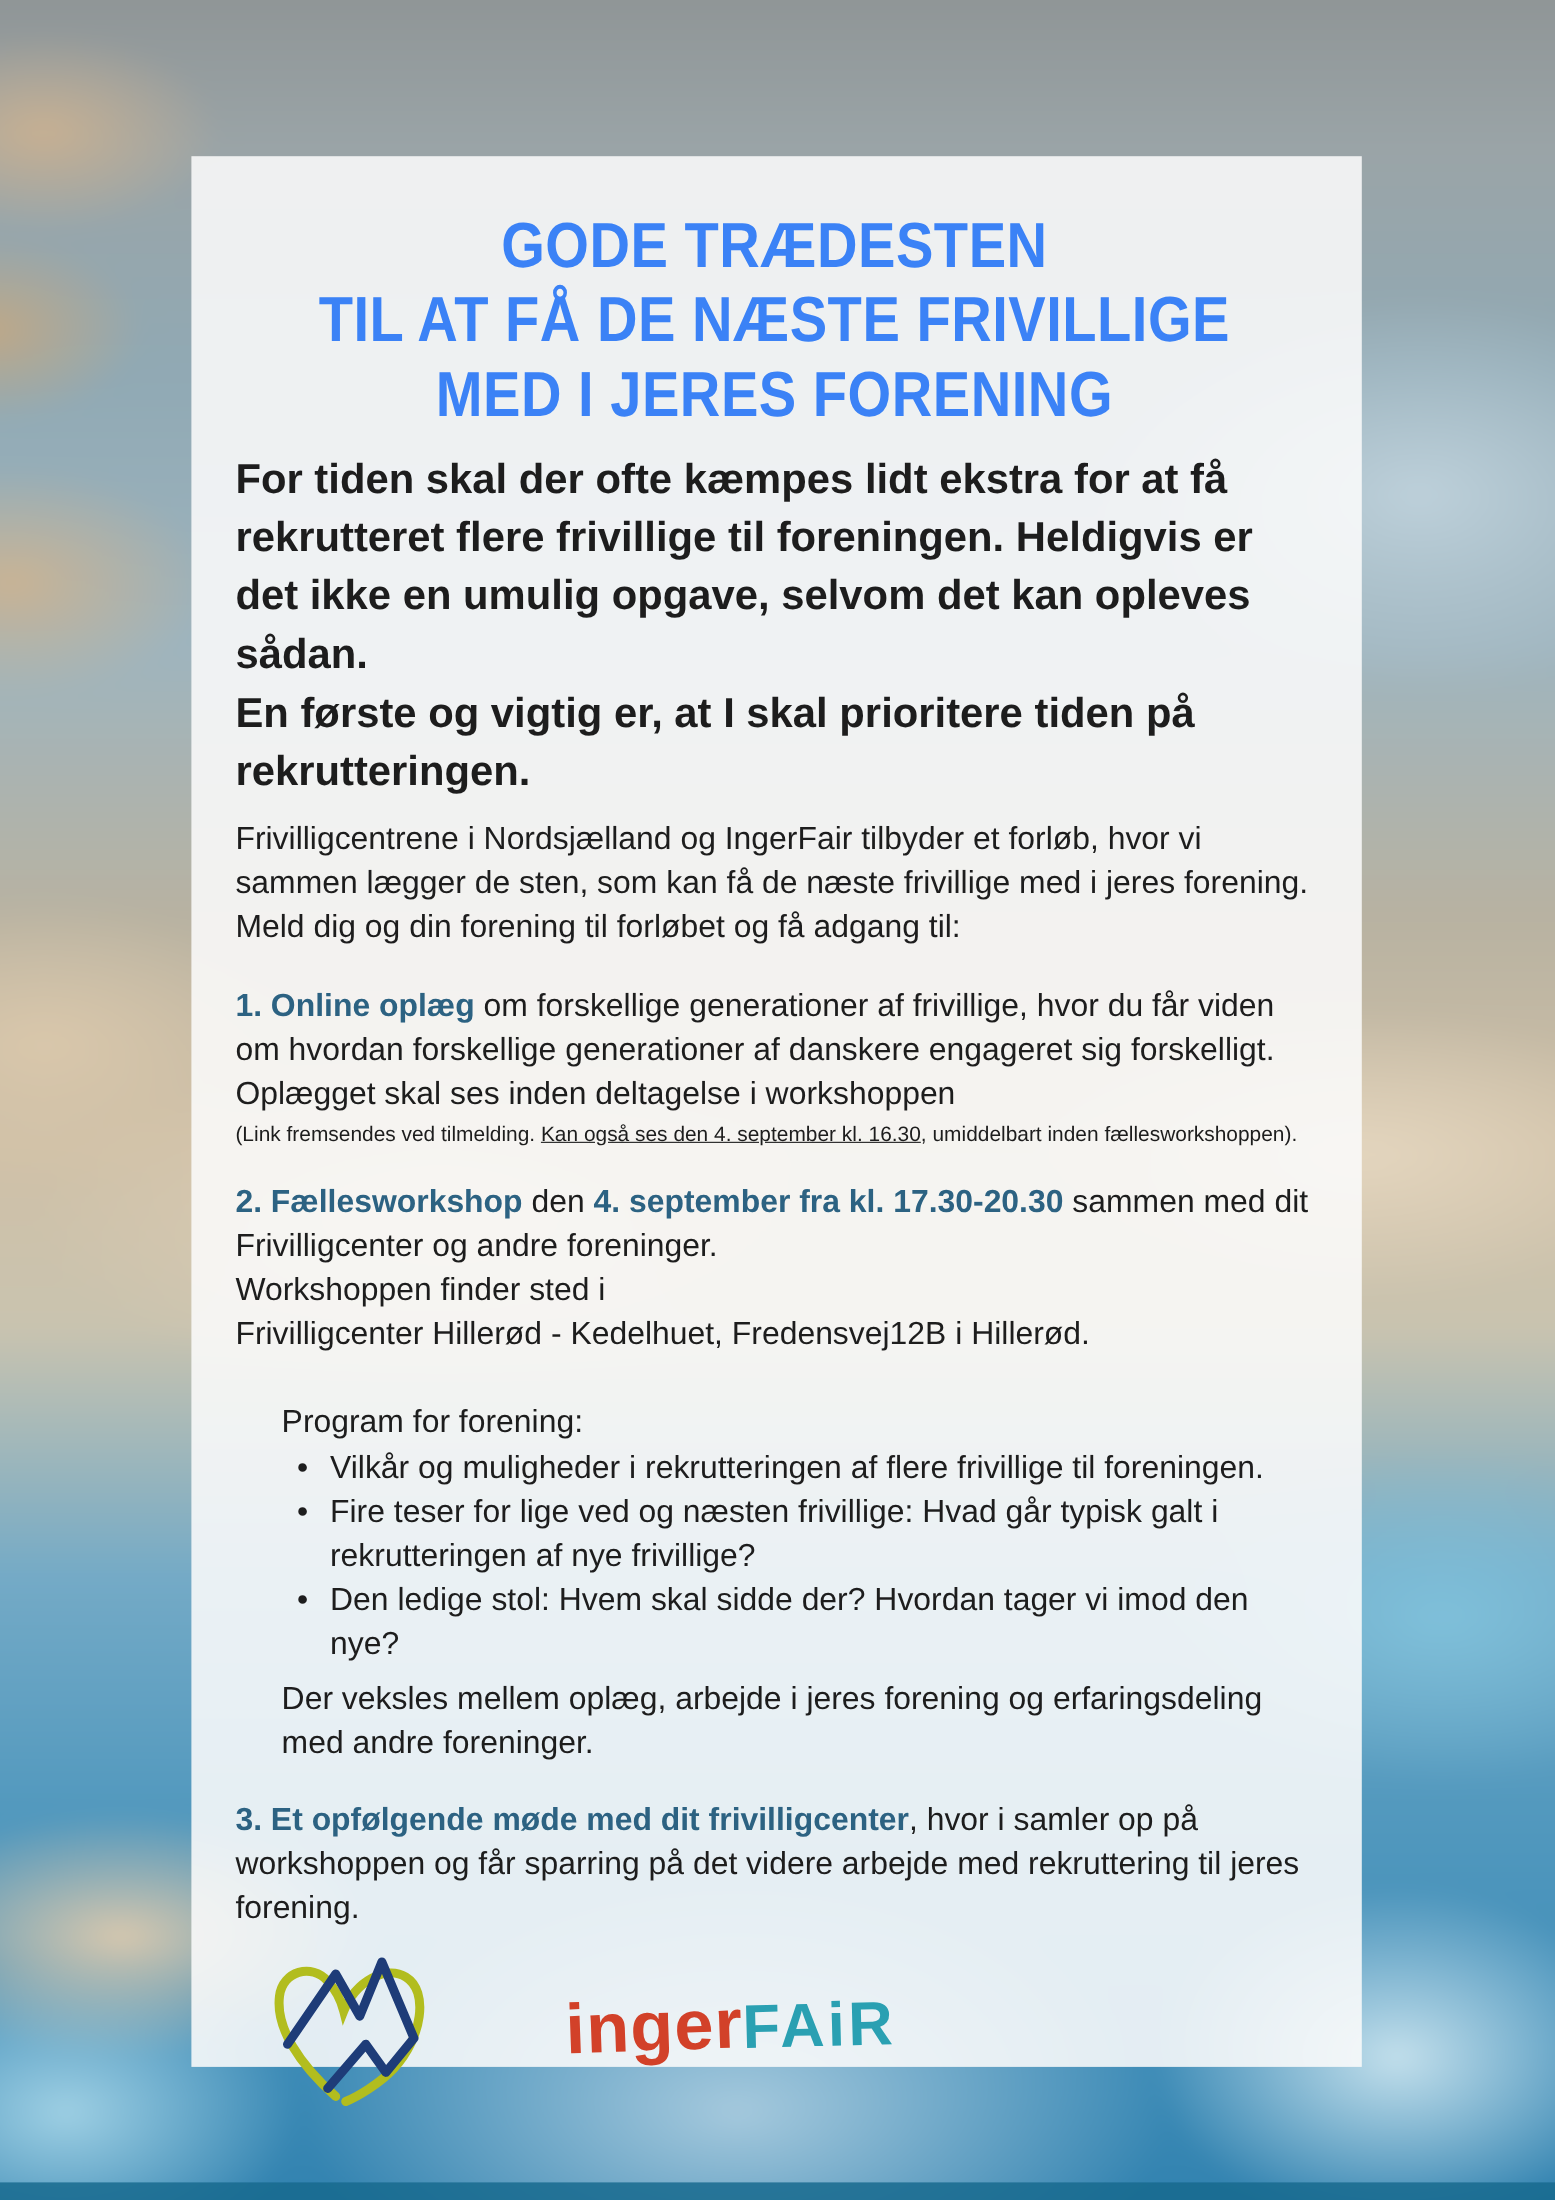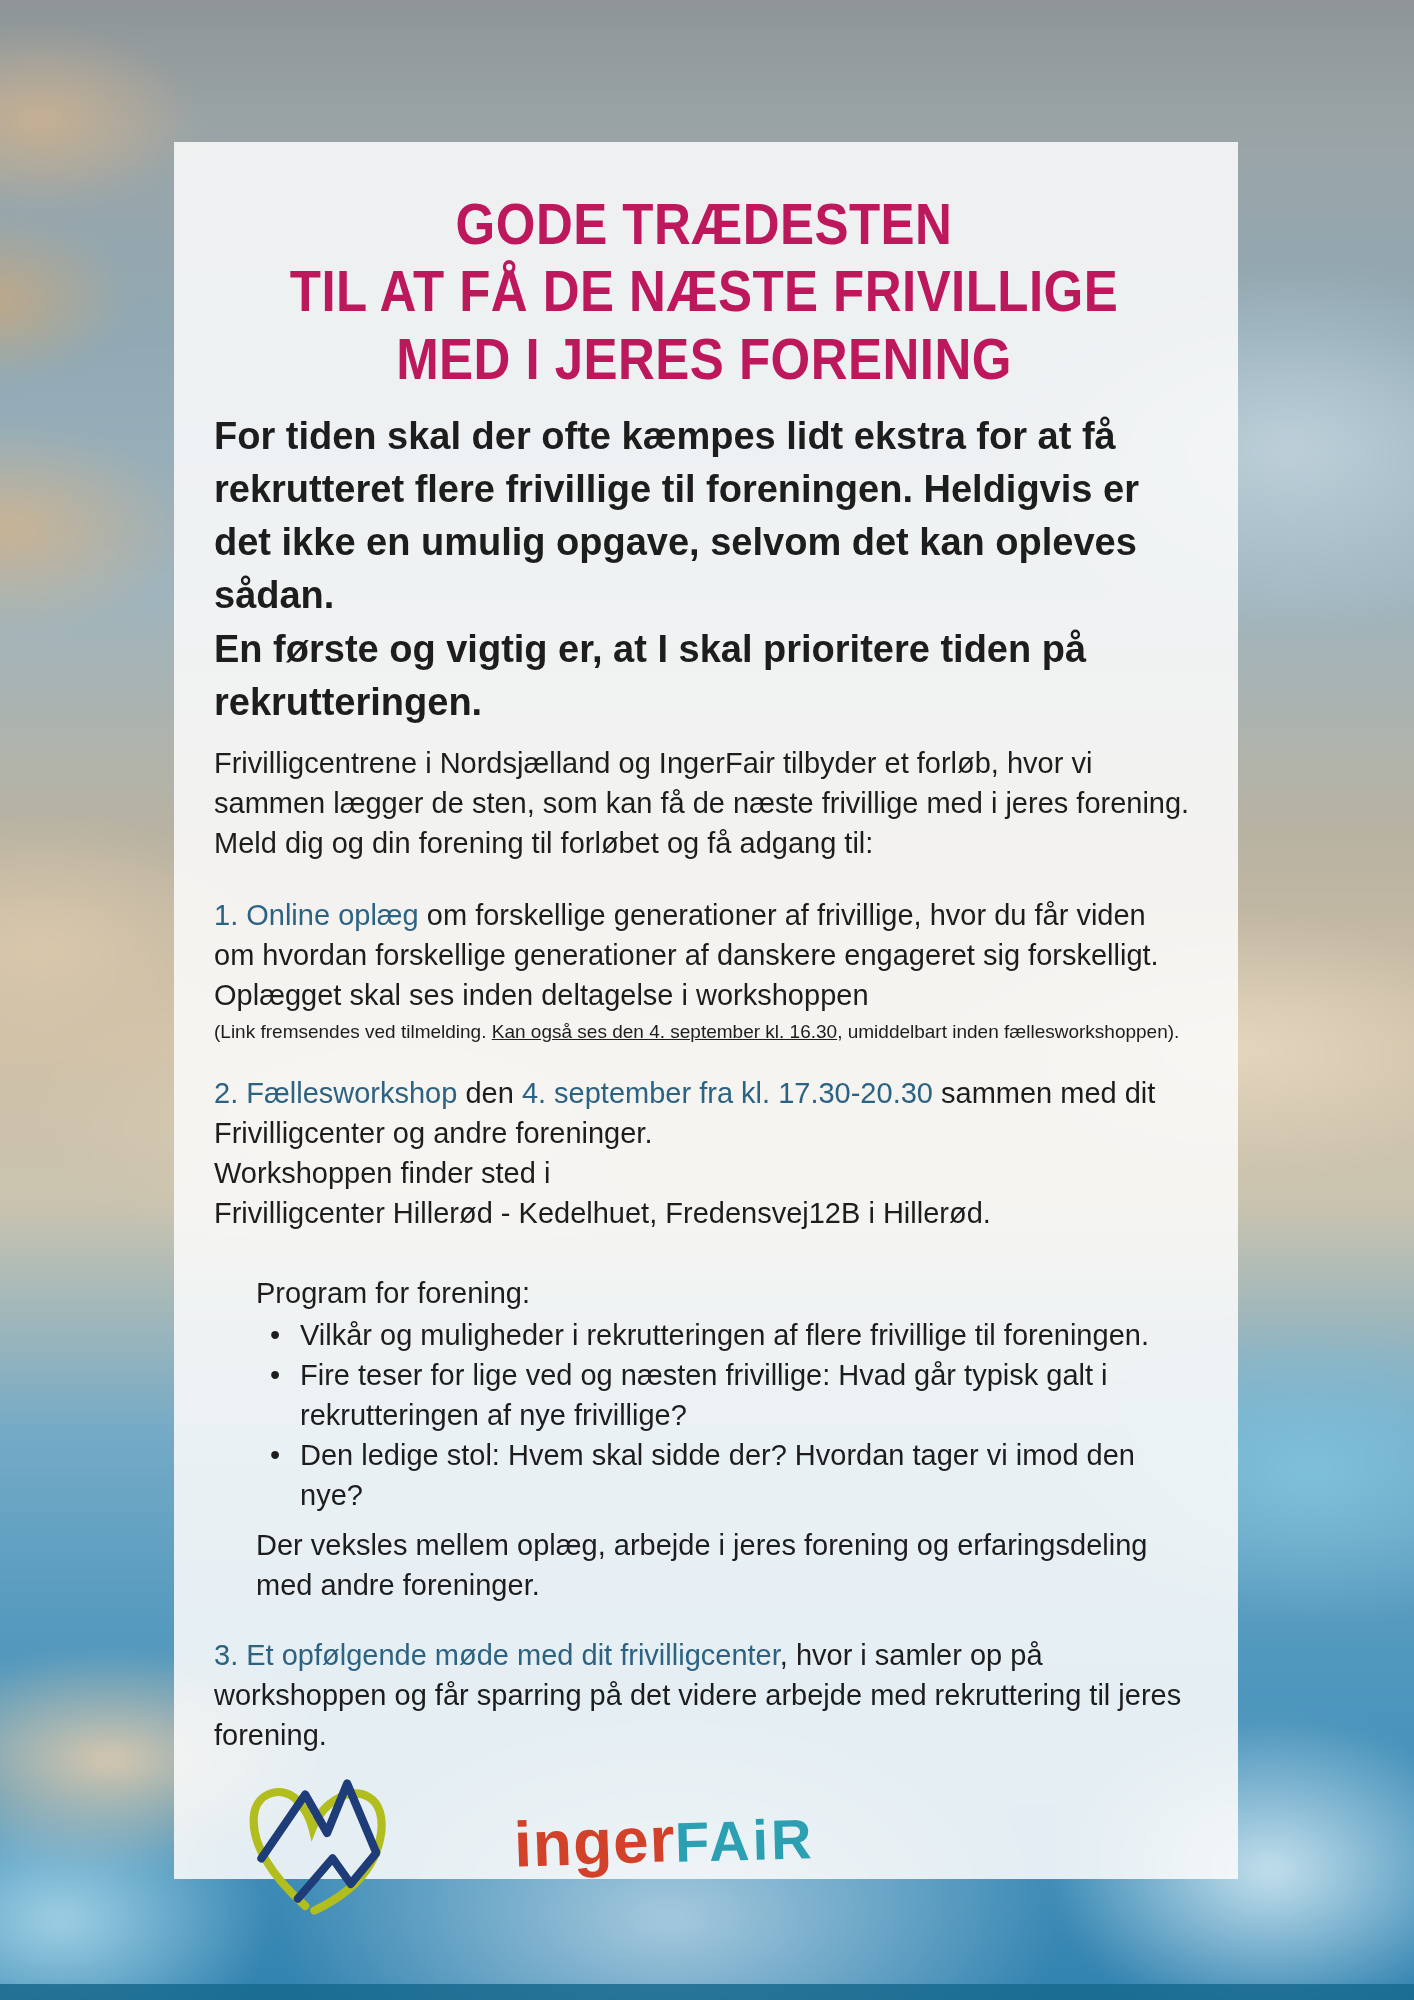--- a/index.html
+++ b/index.html
@@ -43,21 +43,21 @@
     left: 174px; top: 142px;
     width: 1064px; height: 1737px;
     background: rgba(251, 251, 250, 0.88);
     box-sizing: border-box;
     padding: 48px 44px 0 40px;
     color: #1d1d1d;
   }
 
   .title {
     text-align: center;
-    color: #be185d;
+    color: #3b82f6;
     font-weight: bold;
     font-size: 58px;
     line-height: 1.16;
     margin: 0 0 18px 0;
   }
   .title .tline { display: block; transform: scaleX(0.88); transform-origin: center; letter-spacing: 0.5px; white-space: nowrap; }
 
   p { margin: 0; }
   .intro {
     font-weight: bold;
@@ -71,21 +71,21 @@
   .lead {
     font-size: 29px;
     line-height: 1.38;
     margin-bottom: 32px;
   }
 
   .step {
     font-size: 29px;
     line-height: 1.38;
   }
-  .step-label { color: #2c6282; font-weight: normal; }
+  .step-label { color: #2c6282; font-weight: bold; }
   .step1 { margin-bottom: 0; }
   .note {
     font-size: 19px;
     line-height: 1.35;
     margin: 4px 0 28px 0;
   }
   .note-link { text-decoration: underline; cursor: pointer; }
 
   .step2 { margin-bottom: 40px; }
   .step2 .sline { display: block; }

